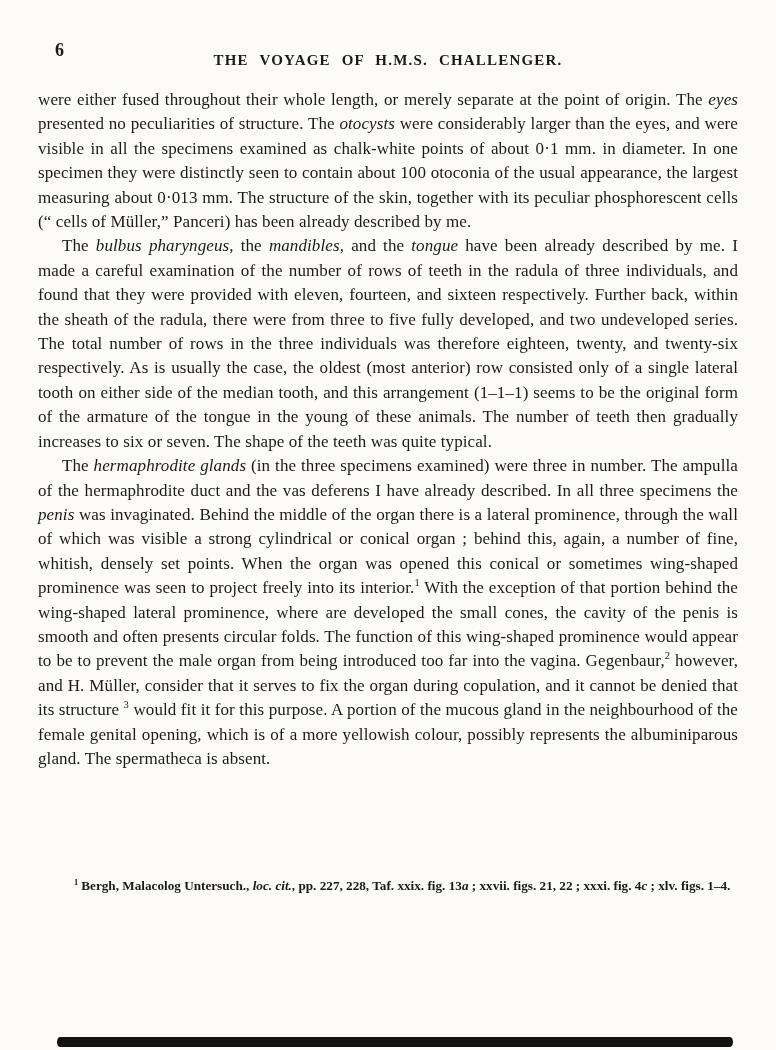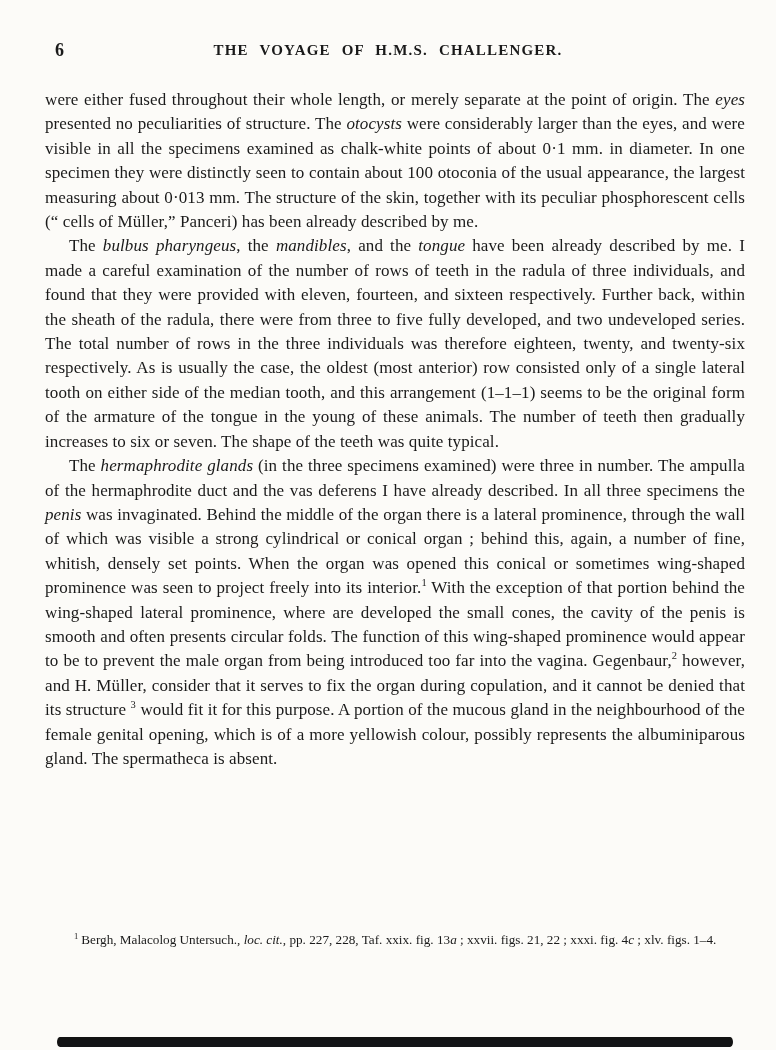--- a/index.html
+++ b/index.html
@@ -27,53 +27,54 @@
     position: absolute;
     left: 55px;
     top: 0;
     font-size: 18px;
     font-weight: 700;
   }
   .running-title {
     position: absolute;
     left: 0;
     right: 0;
-    top: 2px;
+    top: 12px;
     text-align: center;
     font-size: 15px;
     font-weight: 700;
     letter-spacing: 1.2px;
     word-spacing: 6px;
   }
   .body-text {
     position: absolute;
     top: 88px;
-    left: 45px;
+    left: 38px;
     width: 700px;
     font-size: 17px;
     line-height: 24.4px;
     text-align: justify;
     letter-spacing: 0.1px;
   }
   .para { margin: 0; }
   .para.indent { text-indent: 24px; }
   .it { font-style: italic; }
   sup {
     font-size: 10.5px;
     line-height: 0;
     vertical-align: super;
   }
   .footnotes {
     position: absolute;
-    top: 930px;
+    top: 876px;
     left: 38px;
     width: 702px;
     font-size: 13.2px;
     line-height: 20.8px;
     text-align: justify;
+    font-weight: bold;
   }
   .footnote { margin: 0; text-indent: 36px; }
   .footnote sup { font-size: 8.5px; margin-right: 3px; }
   .scan-artifact-bar {
     position: absolute;
     left: 57px;
     top: 1037px;
     width: 676px;
     height: 10px;
     background: var(--bar, #121212);

